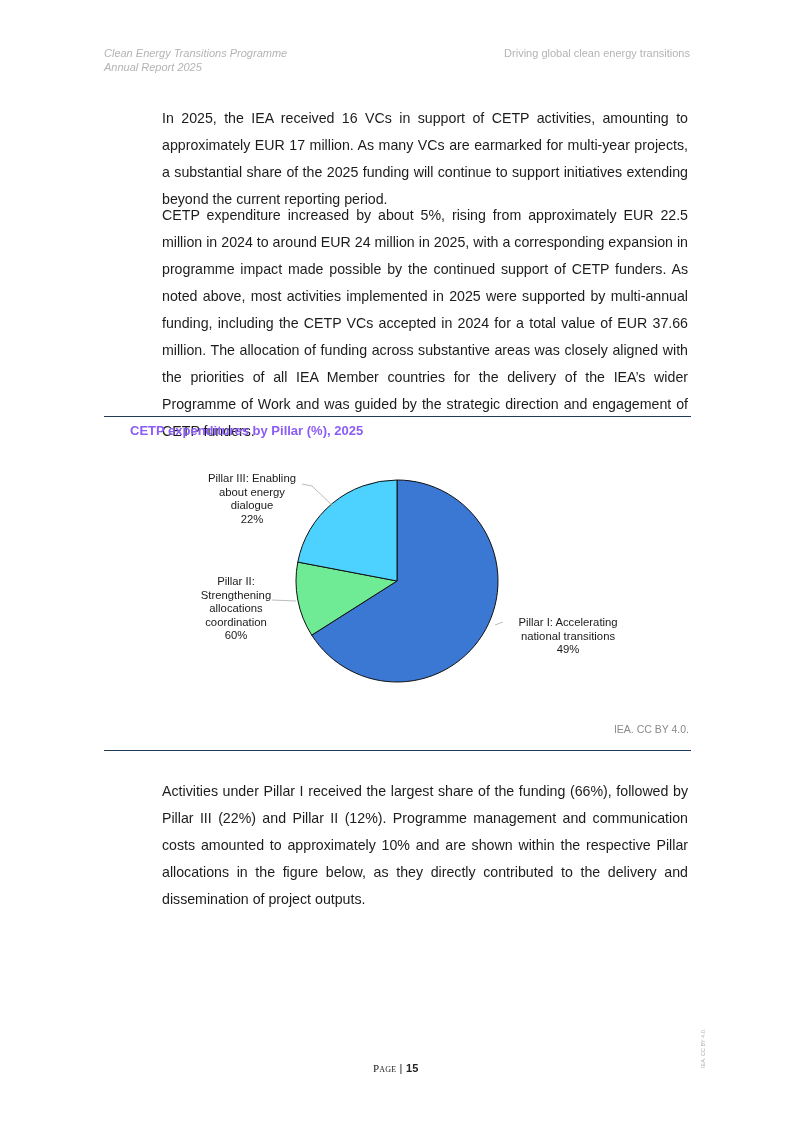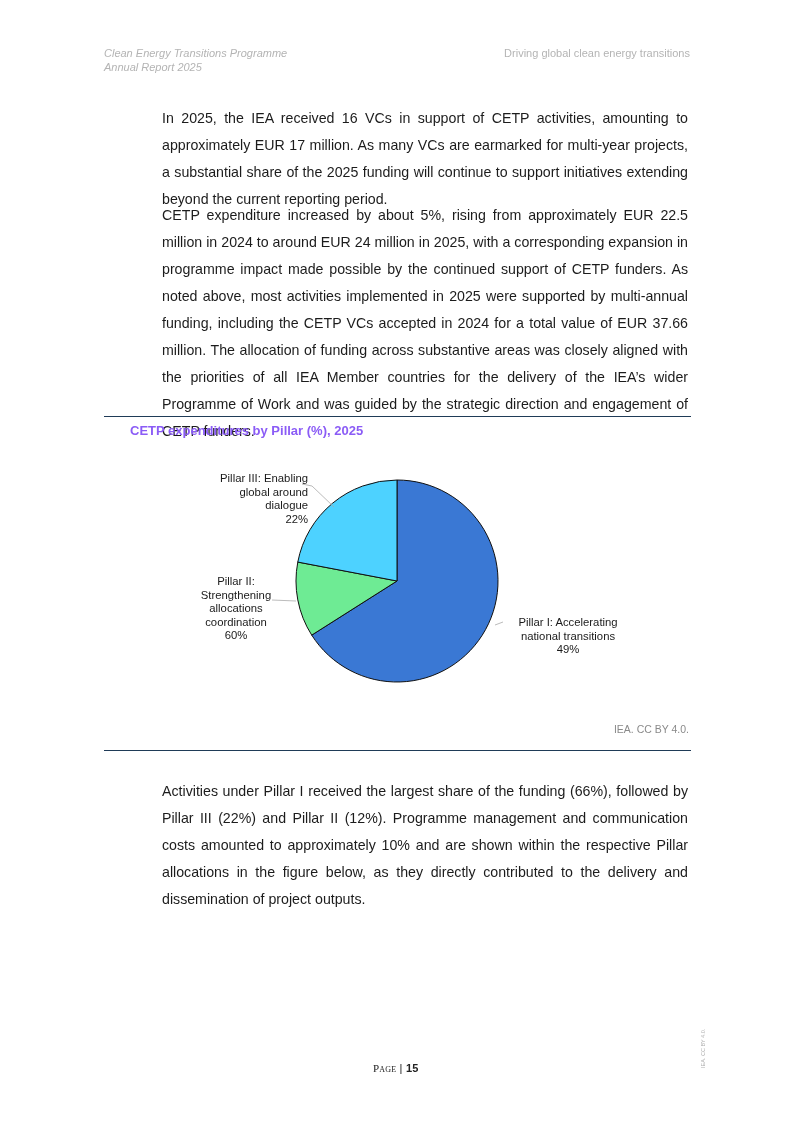--- a/index.html
+++ b/index.html
@@ -14,21 +14,21 @@
   .p2 { top:202px; }
   .p3 { top:778px; }
   .rule { position:absolute; left:104px; width:587px; height:0;
           border-top:1.3px solid #1f3b57; }
   .rule-top { top:416px; }
   .rule-bot { top:750px; }
   .fig-title { position:absolute; left:105px; top:423px; font-size:13px;
                font-weight:bold; color:#8b5cf6;margin-left:25px; }
   .chart { position:absolute; left:0; top:0; width:794px; height:1123px; pointer-events:none; }
   .lbl { position:absolute; font-size:11.3px; line-height:13.5px; text-align:center; color:#1a1a1a; }
-  .lbl-p3 { left:196px; top:472px; width:112px;text-align:right; }
+  .lbl-p3 { left:196px; top:472px; width:112px; }
   .lbl-p2 { left:186px; top:575px; width:100px; }
   .lbl-p1 { left:508px; top:616px; width:120px; }
   .credit { position:absolute; right:105px; top:723px; font-size:10.5px; color:#8a8a8a; }
   .pagenum { position:absolute; left:373px; top:1062px; font-size:11px; color:#222; letter-spacing:0.2px; }
   .pagenum .sc { font-variant:small-caps;font-family:Liberation Serif, serif; }
   .sidecredit { position:absolute; left:700px; top:1068px; font-size:5.5px; color:#b0b0b0;
                 transform:rotate(-90deg); transform-origin:left top; white-space:nowrap; }
 </style>
 </head>
 <body>
@@ -53,21 +53,21 @@
     </g>
   <g id="pie-leaders" stroke="#aaaaaa" stroke-width="0.8" fill="none">
       <path d="M302,484 L312,486 L334,507"></path>
       <path d="M272,600 L296,601"></path>
       <path d="M495,625 L503,622"></path>
     </g>
 </svg>
 
 <div class="lbl lbl-p3">
   <div>Pillar III: Enabling</div>
-  <div>global around</div>
+  <div>about energy</div>
   <div>dialogue</div>
   <div>22%</div>
 </div>
 <div class="lbl lbl-p2">
   <div>Pillar II:</div>
   <div>Strengthening</div>
   <div>allocations</div>
   <div>coordination</div>
   <div>60%</div>
 </div>

